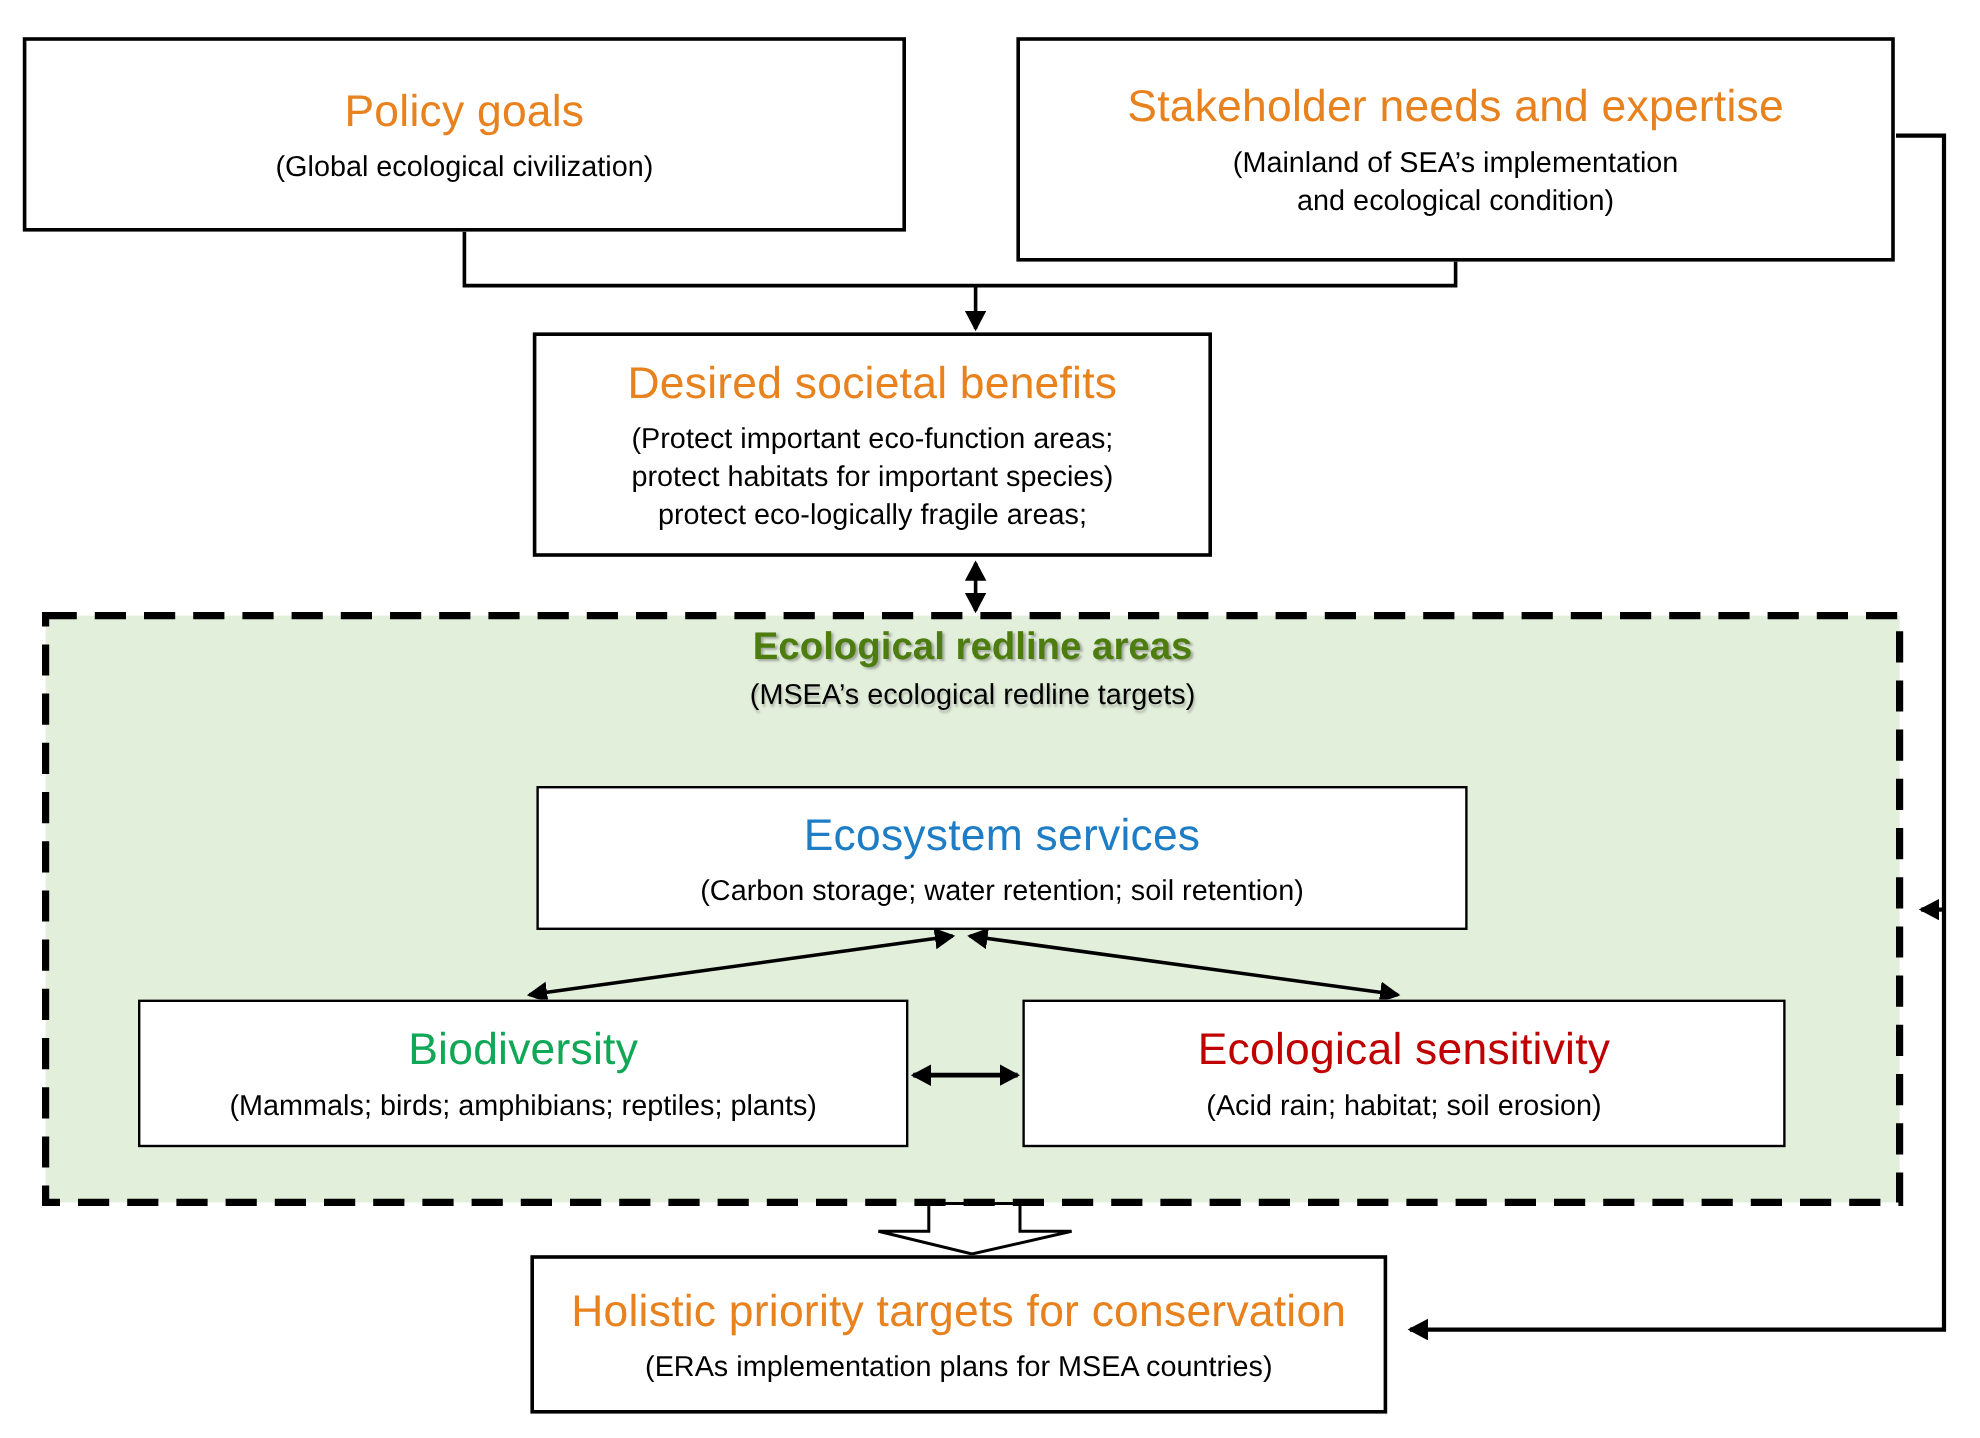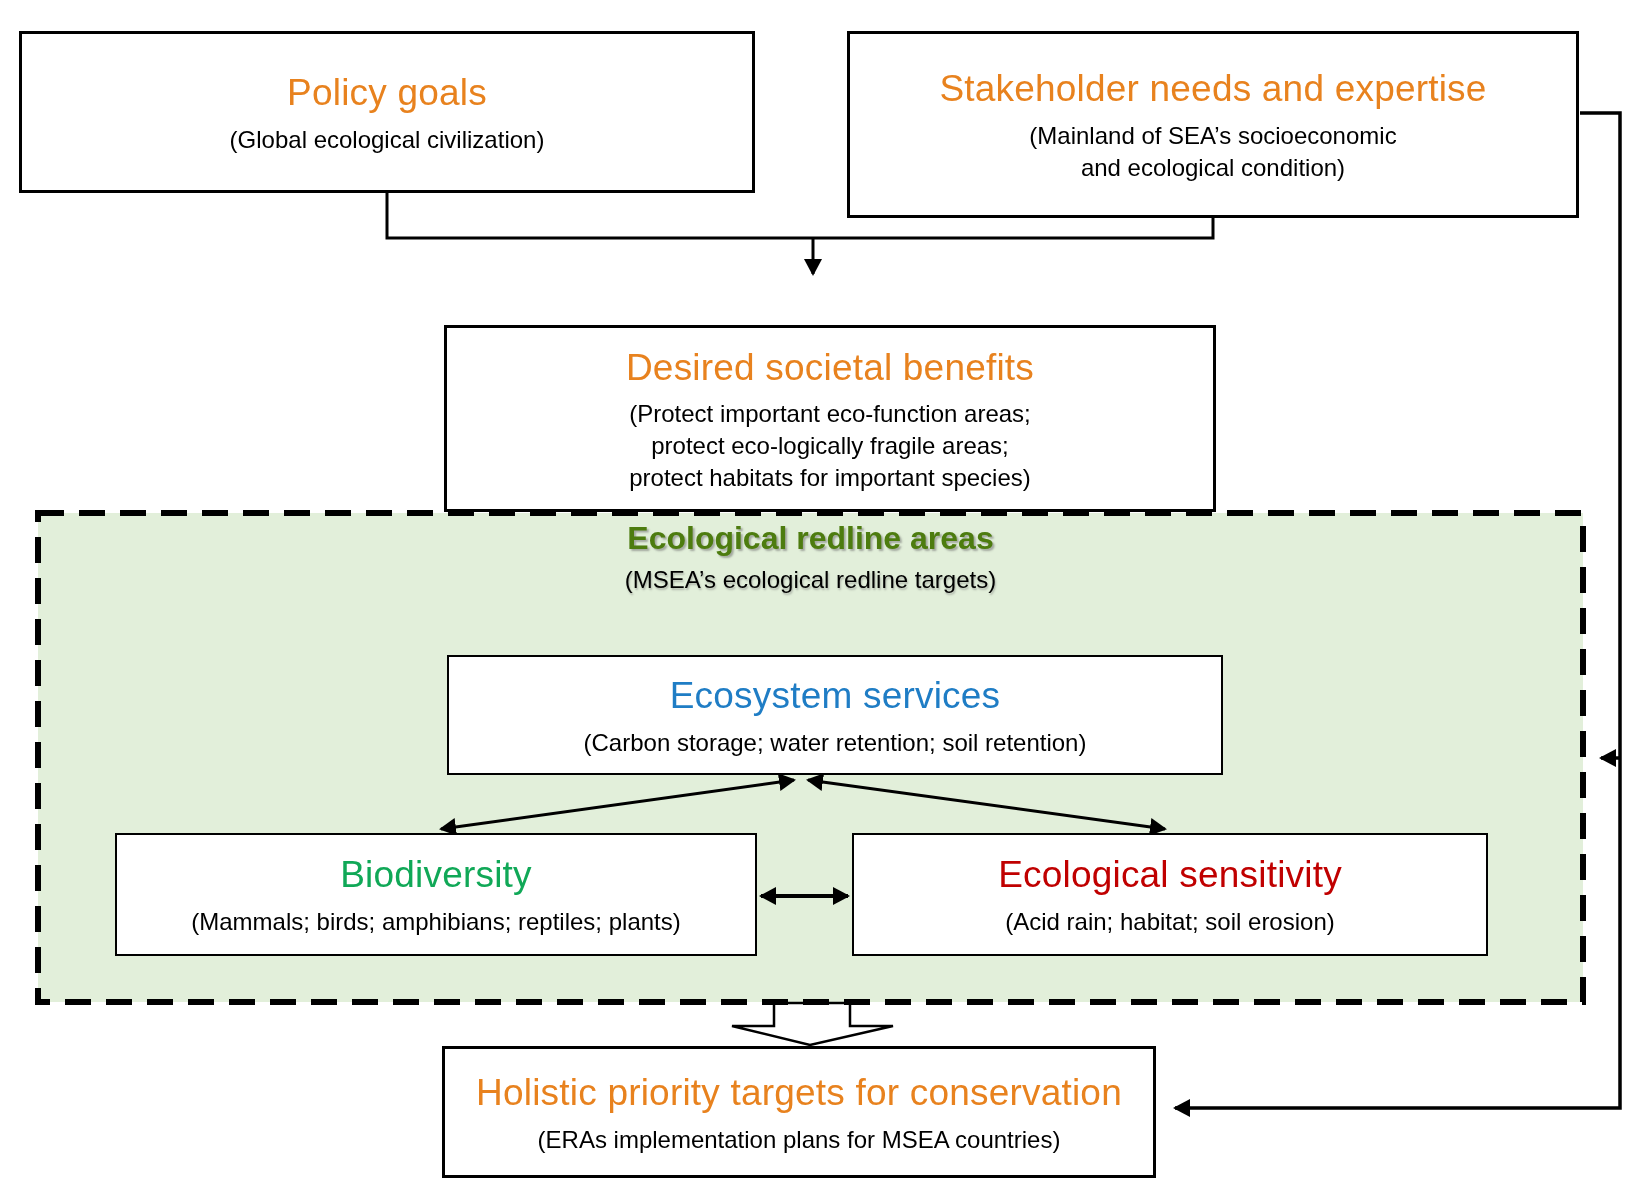--- a/index.html
+++ b/index.html
@@ -70,31 +70,31 @@
   </svg>
 
   <div class="node" style="left:19px;top:31px;width:736px;height:162px;">
     <span class="title t-orange">Policy goals</span>
     <span class="sub">(Global ecological civilization)</span>
   </div>
 
   <div class="node" style="left:847px;top:31px;width:732px;height:187px;">
     <span class="title t-orange">Stakeholder needs and expertise</span>
     <span class="sub">
-      <span class="subline">(Mainland of SEA’s socioeconomic</span>
+      <span class="subline">(Mainland of SEA’s implementation</span>
       <span class="subline">and ecological condition)</span>
     </span>
   </div>
 
-  <div class="node" style="left:444px;top:277px;width:772px;height:187px;margin-top:48px;">
+  <div class="node" style="left:444px;top:277px;width:566px;height:187px;">
     <span class="title t-orange">Desired societal benefits</span>
     <span class="sub">
       <span class="subline">(Protect important eco-function areas;</span>
+      <span class="subline">protect habitats for important species)</span>
       <span class="subline">protect eco-logically fragile areas;</span>
-      <span class="subline">protect habitats for important species)</span>
     </span>
   </div>
 
   <div id="redline-heading">
     <div class="big">Ecological redline areas</div>
     <div class="small">(MSEA’s ecological redline targets)</div>
   </div>
 
   <div class="node" style="left:447px;top:655px;width:776px;height:120px;border-width:2.5px;">
     <span class="title t-blue">Ecosystem services</span>

